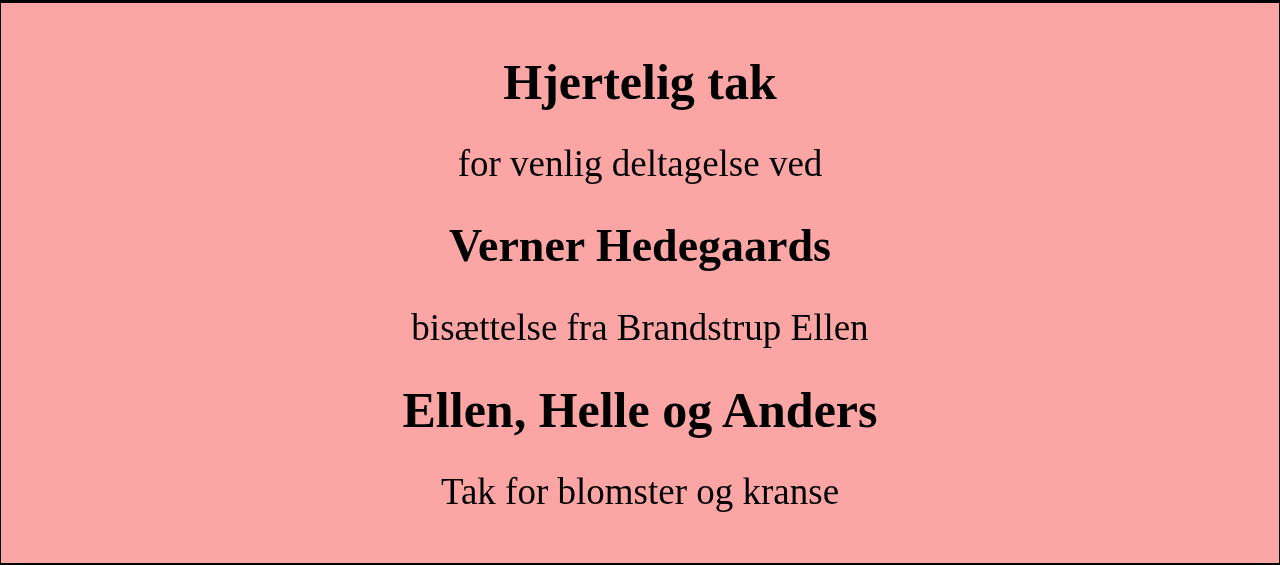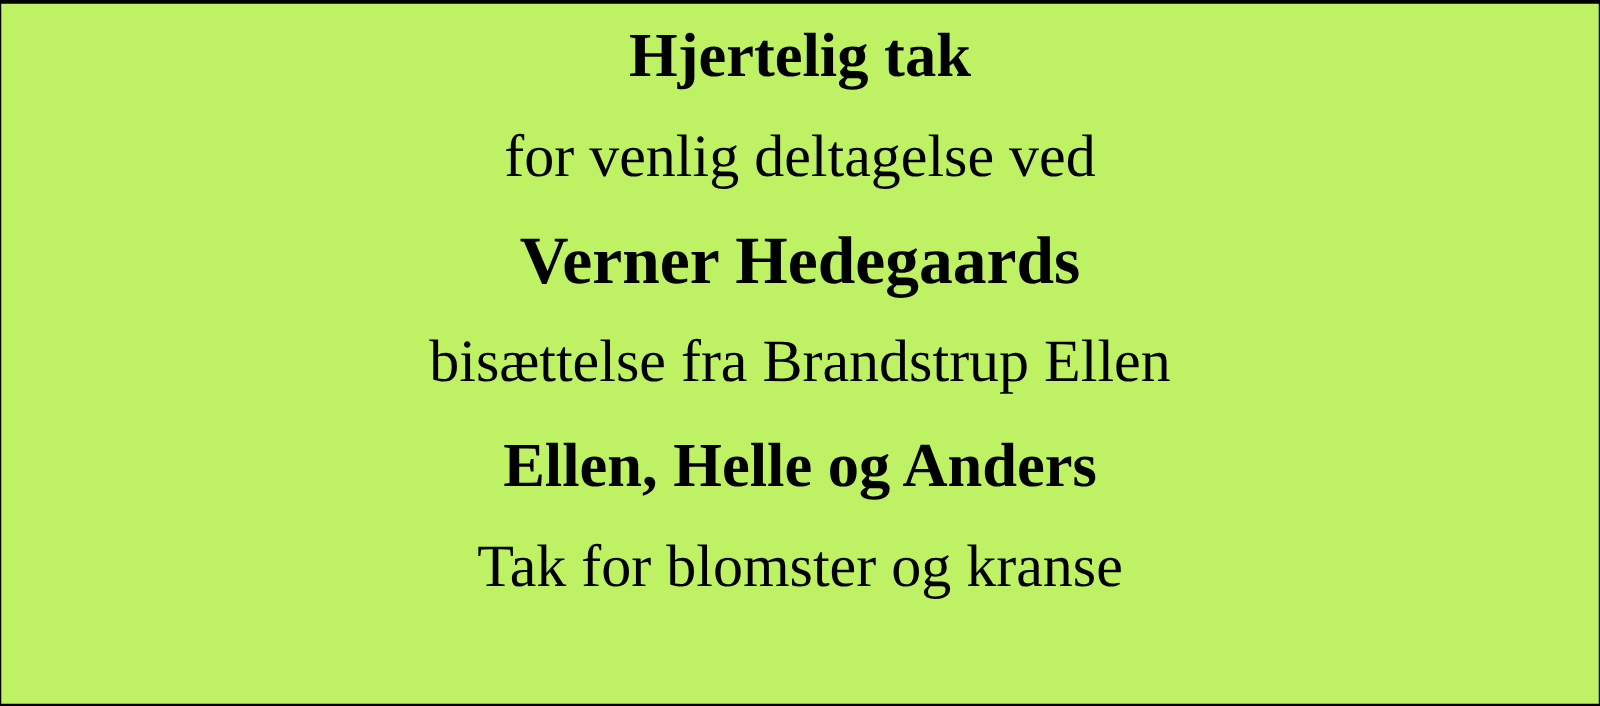--- a/index.html
+++ b/index.html
@@ -14,39 +14,40 @@
     overflow: hidden;
   }
   .notice-frame {
     box-sizing: border-box;
     width: 1280px;
     height: 565px;
     border-top: 3px solid #000000;
     border-bottom: 2px solid #000000;
     border-left: 1px solid #000000;
     border-right: 1px solid #000000;
-    background: #bef264;
+    background: #fca5a5;
+    padding-top: 38px;
   }
   .line {
     width: 100%;
     text-align: center;
     line-height: 82px;
     color: #000000;
     white-space: nowrap;
   }
   .line.regular {
-    font-size: 48px;
+    font-size: 37px;
     font-weight: normal;
   }
   .line.bold {
     font-size: 50px;
     font-weight: bold;
   }
   .line.bold-large {
-    font-size: 54px;
+    font-size: 46px;
     font-weight: bold;
   }
 </style>
 </head>
 <body>
 
 <div class="notice-frame">
   <div class="line bold">Hjertelig tak</div>
   <div class="line regular">for venlig deltagelse ved</div>
   <div class="line bold-large">Verner Hedegaards</div>

